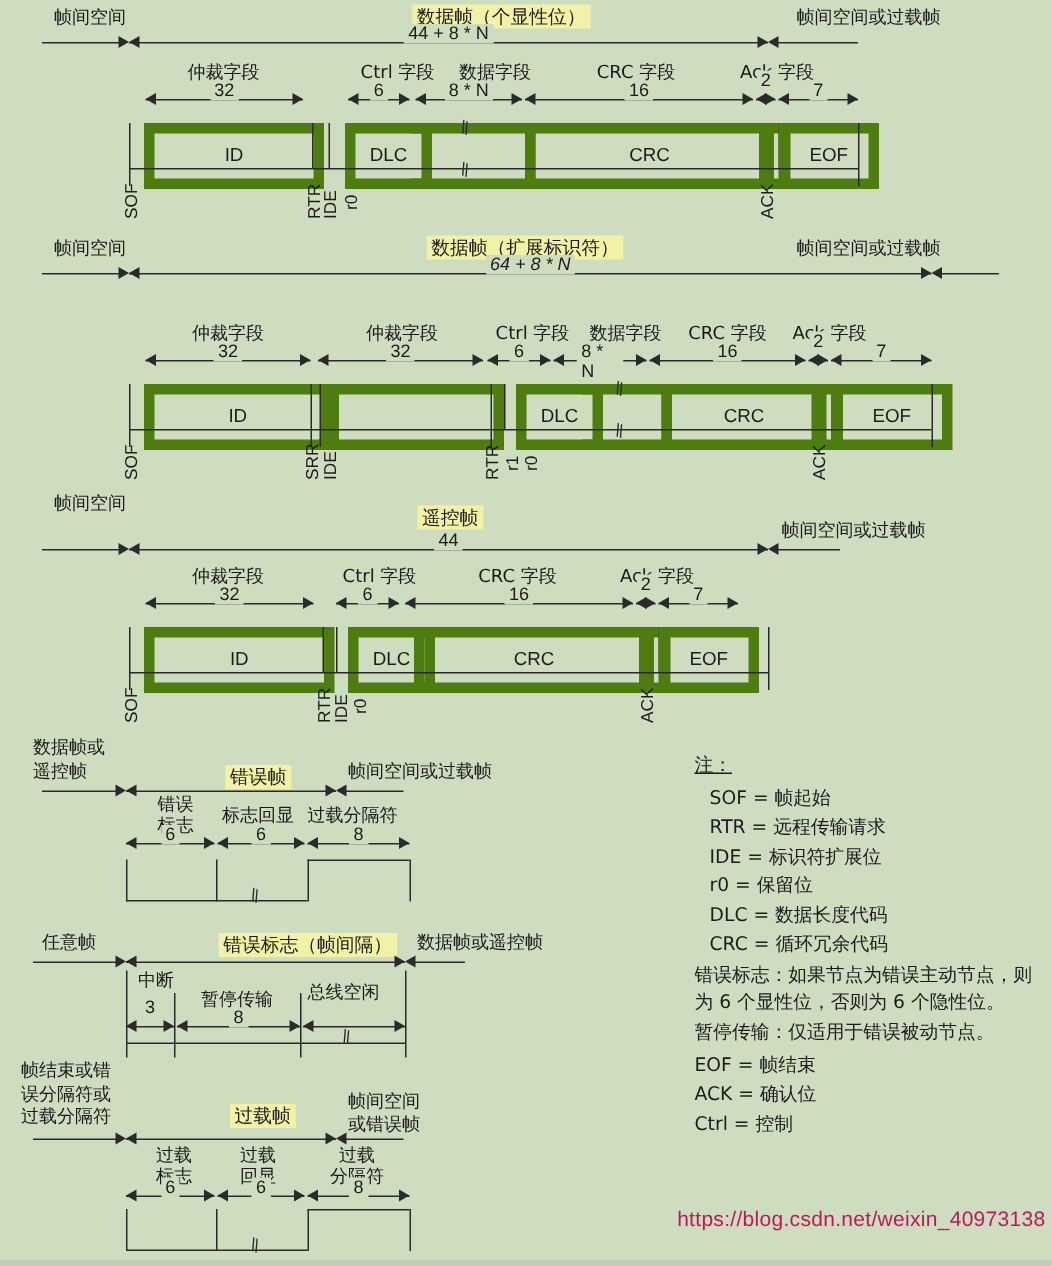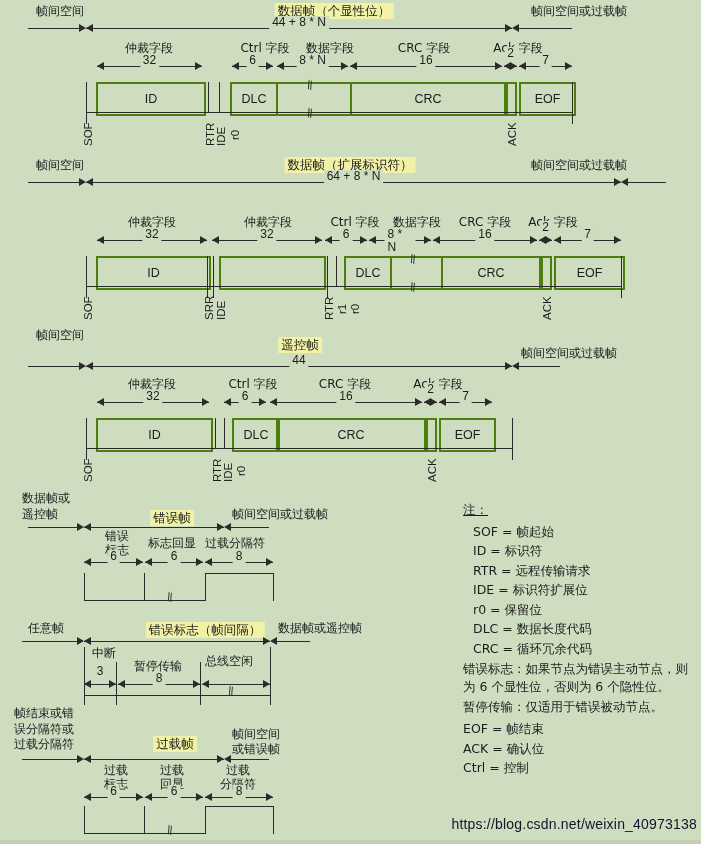--- a/index.html
+++ b/index.html
@@ -43,40 +43,40 @@
   .arrowL .ah{position:absolute;top:0;right:0;width:0;height:0;
               border-top:4px solid transparent;border-bottom:4px solid transparent;
               border-left:7px solid #2a2a2a;}
   .arrowR{position:absolute;height:9px;}
   .arrowR .bar{position:absolute;top:4px;left:6px;right:0;height:0;border-top:1px solid #2a2a2a;}
   .arrowR .ah{position:absolute;top:0;left:0;width:0;height:0;
               border-top:4px solid transparent;border-bottom:4px solid transparent;
               border-right:7px solid #2a2a2a;}
 
   
-  .box{position:absolute;border:2px solid #4d7c0f;background:transparent;}
+  .box{position:absolute;border:7px solid #4d7c0f;background:transparent;}
   .boxlabel{position:absolute;font-size:12.5px;line-height:13px;
             left:50%;top:50%;transform:translate(-50%,-50%);white-space:nowrap;}
 
   
   .vlab{position:absolute;font-size:11.5px;line-height:12px;white-space:nowrap;
         transform-origin:left top;transform:rotate(-90deg);}
 
   
   .brk{position:absolute;font-size:12px;line-height:10px;color:#2a2a2a;
        transform:rotate(20deg);letter-spacing:-1px;}
 
   
   #notes{position:absolute;font-size:12.5px;line-height:19.5px;}
   #notes .nh{font-family:"DejaVu Sans","Liberation Sans",sans-serif;
              text-decoration:underline;margin-bottom:2px;}
   #notes .nline{font-family:"DejaVu Sans","Liberation Sans",sans-serif;white-space:pre-line;}
   #notes .ind{padding-left:10px;}
 
-  #watermark{position:absolute;right:4px;bottom:12px;font-size:14px;color:#0f172a;
+  #watermark{position:absolute;right:4px;bottom:24px;font-size:14px;color:#be185d;
              letter-spacing:.2px;}
   #bottombar{position:absolute;left:0;bottom:0;width:701px;height:4px;background:#c3ceb6;}
 </style>
 </head>
 <body>
 
 <div id="root">
 
   <div class="abs">
 
@@ -175,21 +175,21 @@
   <div class="abs">
 
     <div class="lbl cn" style="left:36px;top:159px;">帧间空间</div>
     <div class="title" style="left:350px;top:157px;">数据帧（扩展标识符）</div>
     <div class="lbl cn" style="left:531px;top:159px;">帧间空间或过载帧</div>
 
     <div class="arrowL" style="left:28px;top:178px;width:58px;">
       <div class="bar"></div>
         <div class="ah"></div>
       </div>
-    <div class="dim" style="left:86px;top:178px;width:535px;">
+    <div class="dim" style="left:86px;top:178px;width:535px;font-style:italic;">
       <div class="bar"></div>
         <div class="ah l"></div>
         <div class="ah r"></div>
       <div class="num">64 + 8 * N</div>
       </div>
     <div class="arrowR" style="left:621px;top:178px;width:45px;">
       <div class="bar"></div>
         <div class="ah"></div>
       </div>
 
@@ -522,21 +522,20 @@
     <div class="vline" style="left:144px;top:806px;height:28px;"></div>
     <div class="vline" style="left:205px;top:806px;height:28px;"></div>
     <div class="hline" style="left:205px;top:806px;width:68px;"></div>
     <div class="vline" style="left:273px;top:806px;height:28px;"></div>
     <div class="brk" style="left:167px;top:825px;">\\</div>
   </div>
 
   <div id="notes" style="left:463px;top:500px;width:232px;">
     <div class="nh">注：</div>
     <div class="nline ind">SOF = 帧起始</div>
-    <div class="nline ind">ID = 标识符</div>
     <div class="nline ind">RTR = 远程传输请求</div>
     <div class="nline ind">IDE = 标识符扩展位</div>
     <div class="nline ind">r0 = 保留位</div>
     <div class="nline ind">DLC = 数据长度代码</div>
     <div class="nline ind">CRC = 循环冗余代码</div>
     <div class="nline" style="line-height:18px;margin-top:2px;">错误标志：如果节点为错误主动节点，则为 6 个显性位，否则为 6 个隐性位。</div>
     <div class="nline" style="line-height:18px;margin-top:2px;">暂停传输：仅适用于错误被动节点。</div>
     <div class="nline" style="margin-top:3px;">EOF = 帧结束</div>
     <div class="nline">ACK = 确认位</div>
     <div class="nline">Ctrl = 控制</div>

